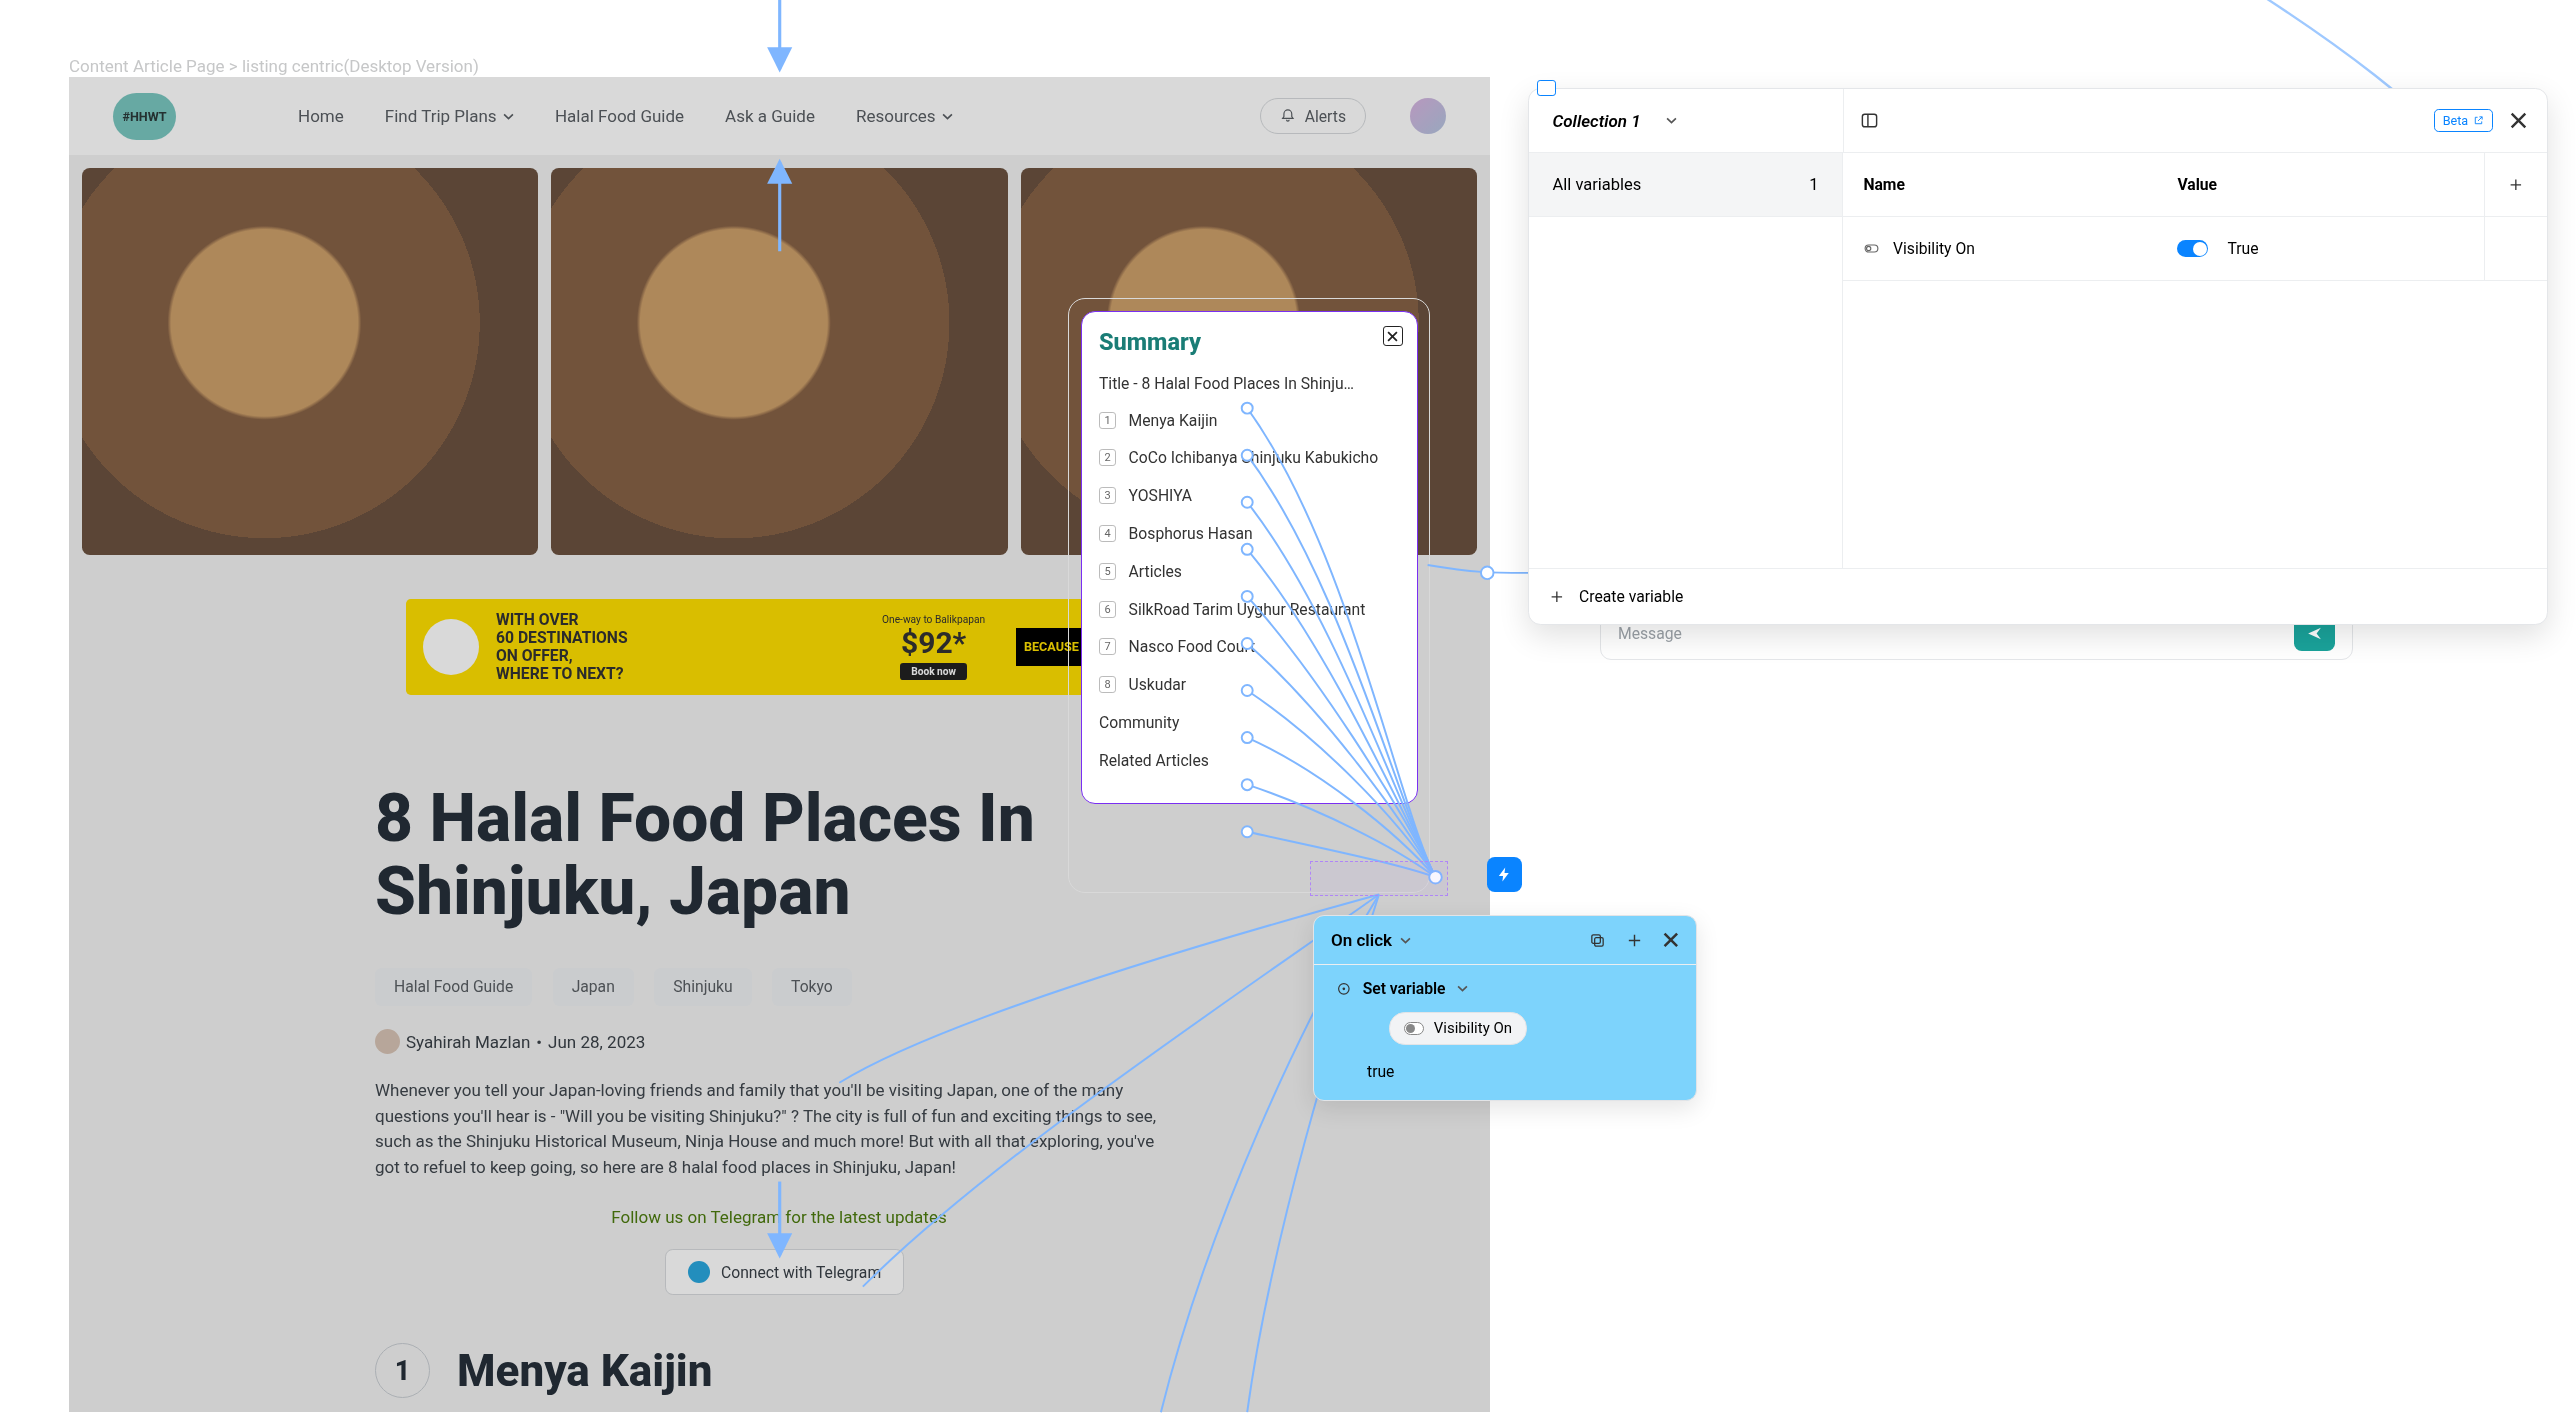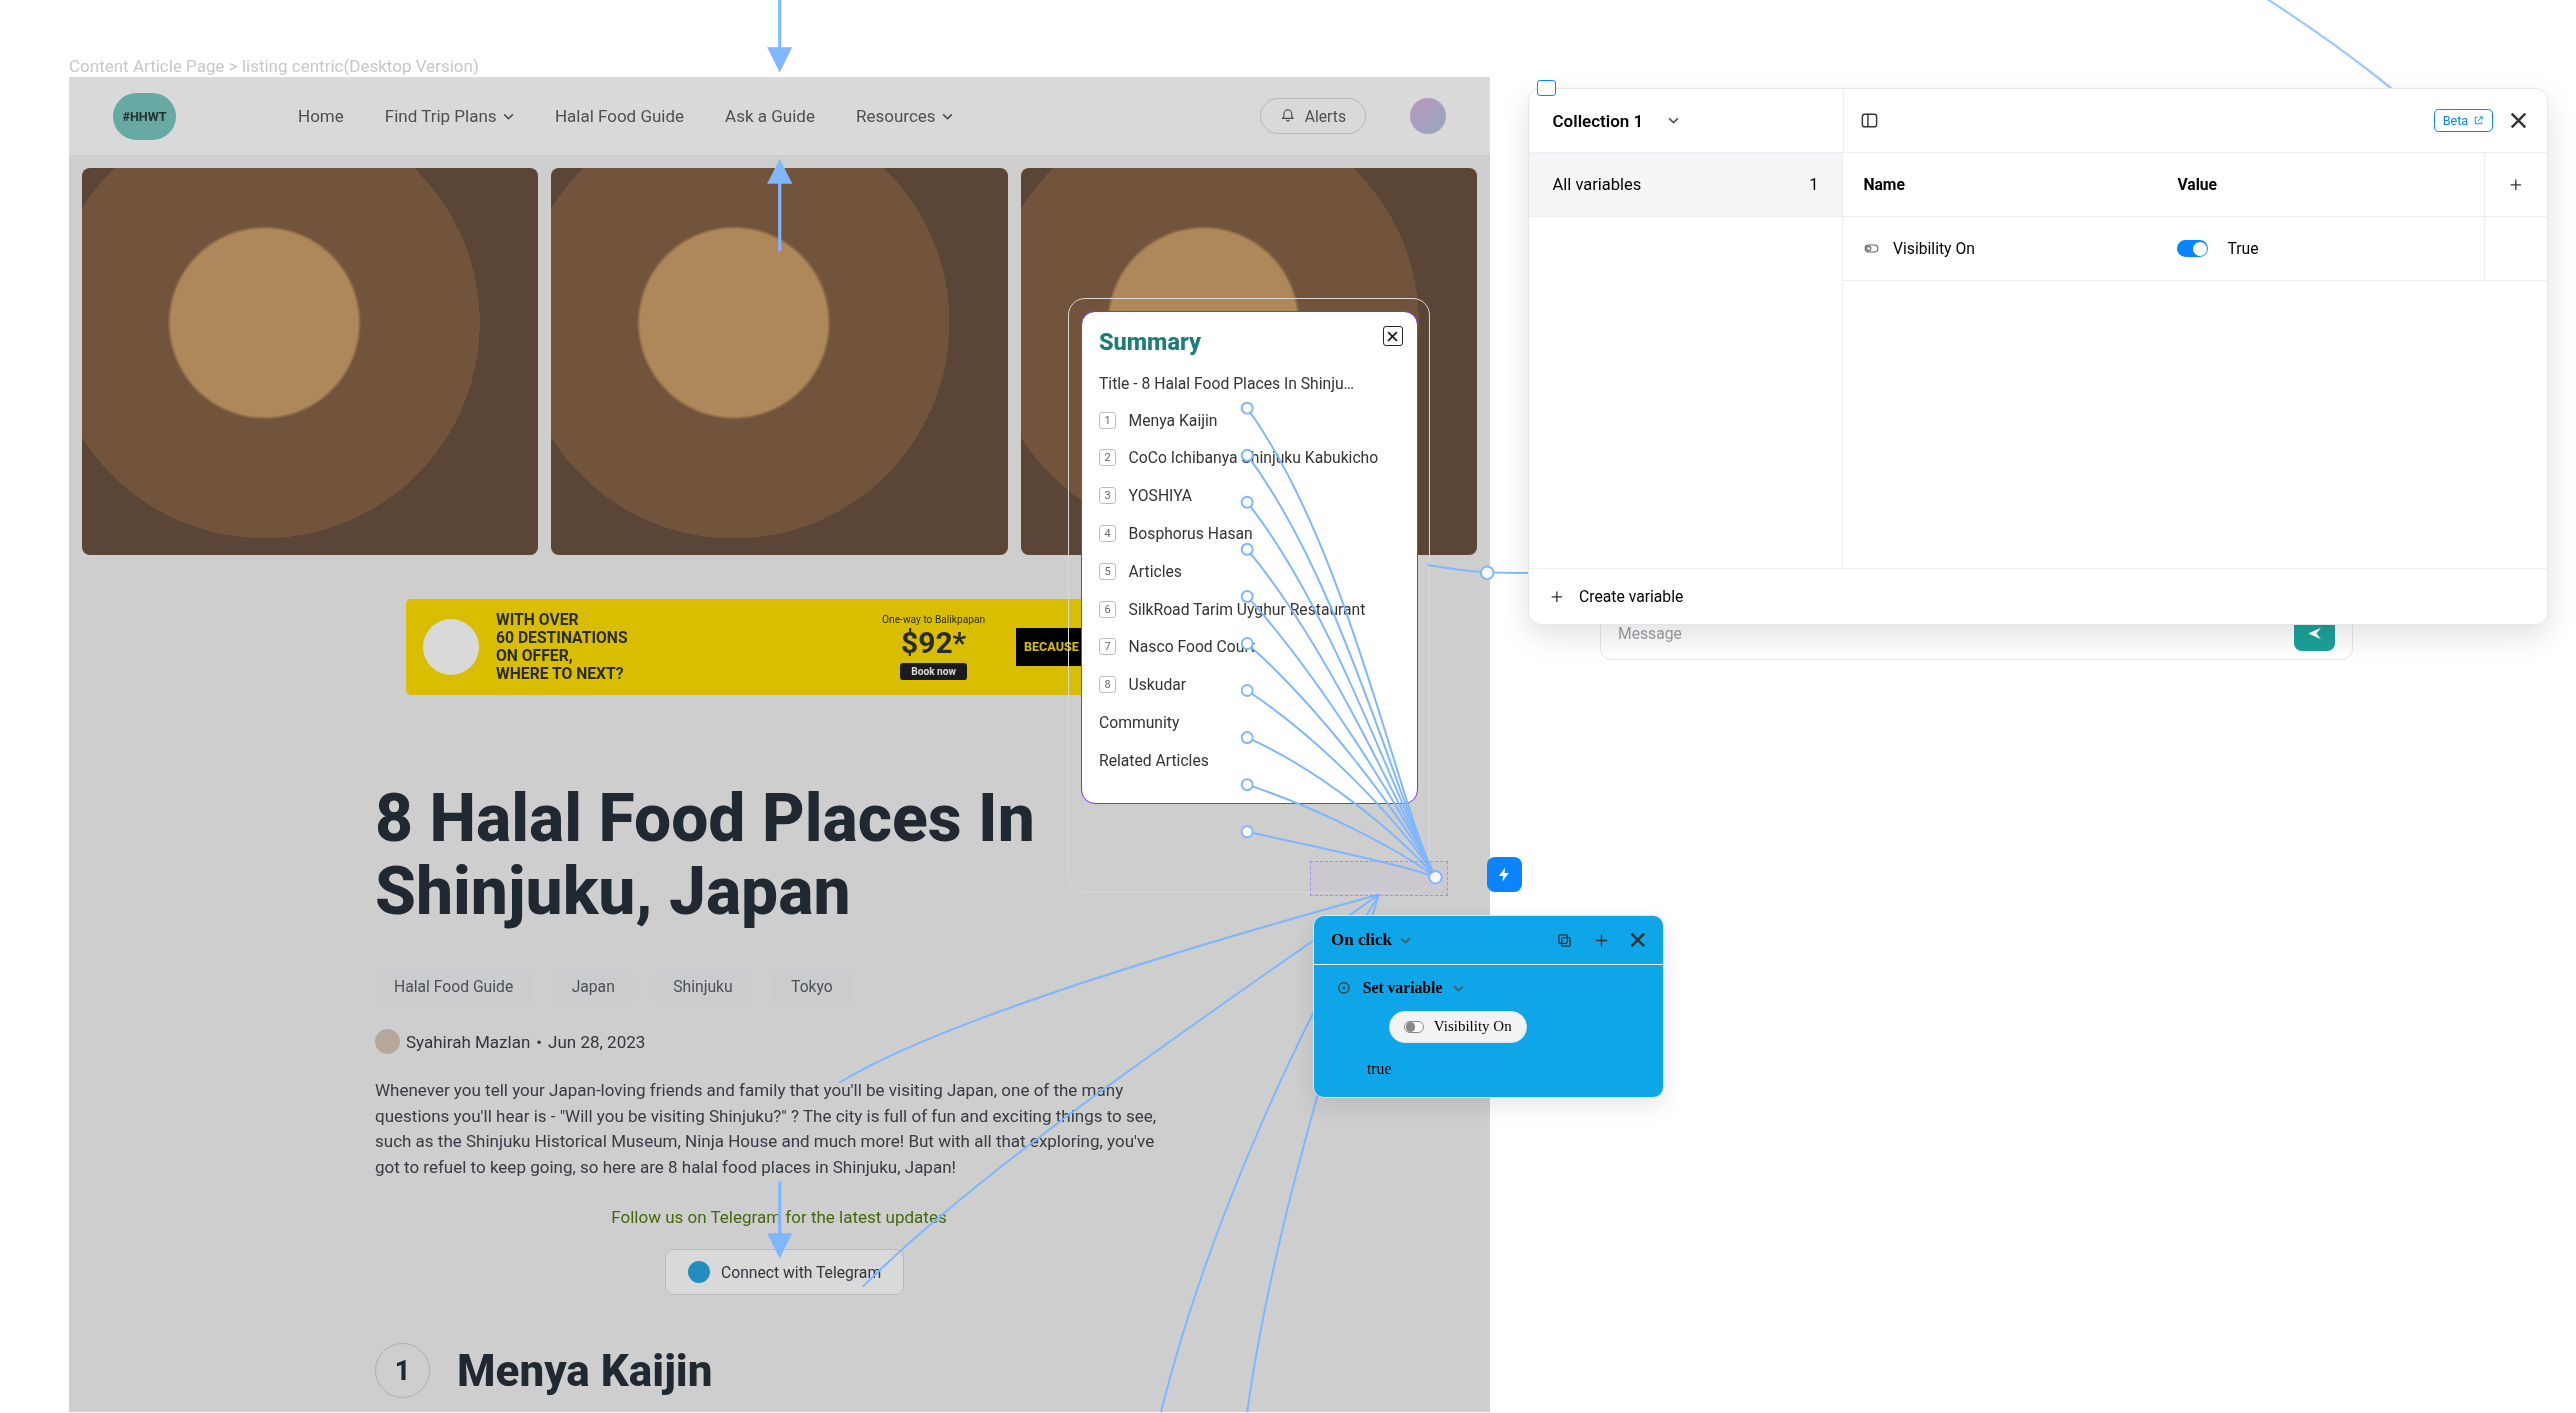--- a/index.html
+++ b/index.html
@@ -198,25 +198,24 @@
   .sel-rect {
     position:absolute; top: 861px; left: 1310px;
     width: 138px; height: 35px;
     border: 1.6px dashed #b086f7; background: rgba(176,134,247,.08);
     z-index:25;
   }
 
   
   .onclick-panel {
     position:absolute; top: 915px; left: 1313px;
-    width: 351px; background:#0ea5e9;
+    width: 384px; background:#7dd3fc;
     border:0.8px solid #e2e4e7; border-radius:11px;
     box-shadow: 0 7.8px 23.5px rgba(0,0,0,.1);
     z-index:40;
-    font-family:Liberation Serif, serif;
   }
   .onclick-panel .hdr {
     display:flex; align-items:center; justify-content:space-between;
     padding: 14px 17px; border-bottom:0.8px solid #eceef0;
   }
   .onclick-panel .hdr-left { display:flex;align-items:center;gap:7.8px;font-size:17px;font-weight:600; }
   .onclick-panel .toolbtns { display:flex; gap:20.4px; color:#444; font-size:17px; }
   .onclick-panel .row {
     padding: 14px 22px; font-size:15.7px; display:flex; align-items:center; gap:11px;
   }
@@ -240,20 +239,21 @@
     display:flex; flex-direction:column;
   }
   .vars-head {
     height: 64px; display:flex; align-items:center;
     border-bottom:0.8px solid #eceef0;
   }
   .vars-head .coll {
     display:flex;align-items:center;gap:25px;
     font-size:17px;font-weight:600;padding:0 23.5px;
     width: 314px;
+    font-style: italic;
   }
   .vars-head .icon-box { width:314px; padding:0 15.7px; border-left:0.8px solid #eceef0;height:100%;display:flex;align-items:center; }
   .vars-head .spacer { flex:1; }
   .vars-head .beta {
     border:0.8px solid #0a84ff;color:#0a84ff;font-size:12.6px;
     padding:3.1px 7.8px;border-radius:4.7px;margin-right:17px;
     display:flex; gap:4.7px; align-items:center;
   }
   .vars-head .close-x { margin-right:20.4px; cursor:pointer; }
 

